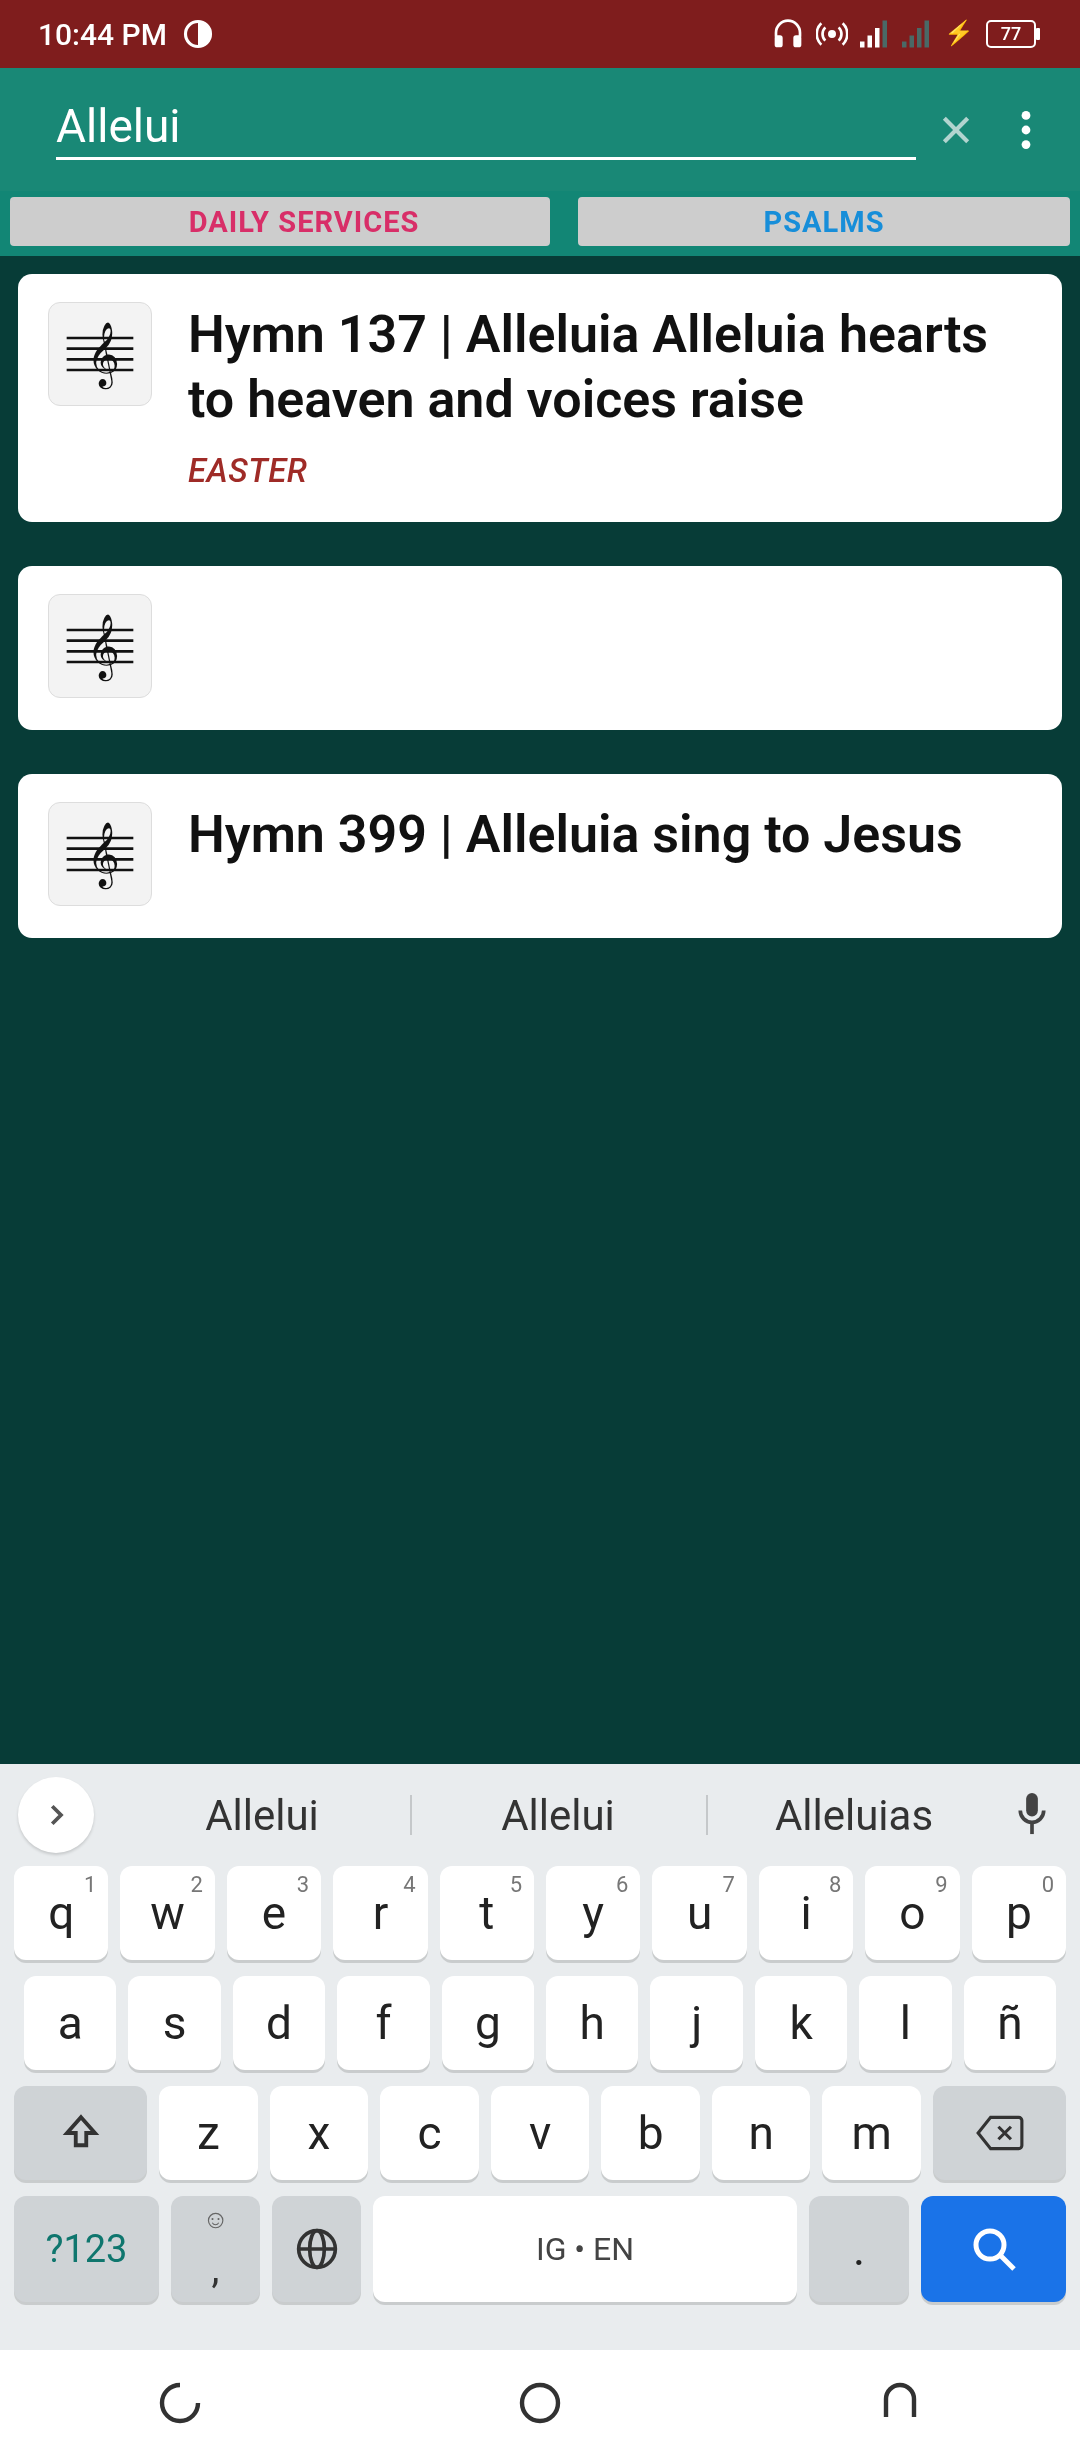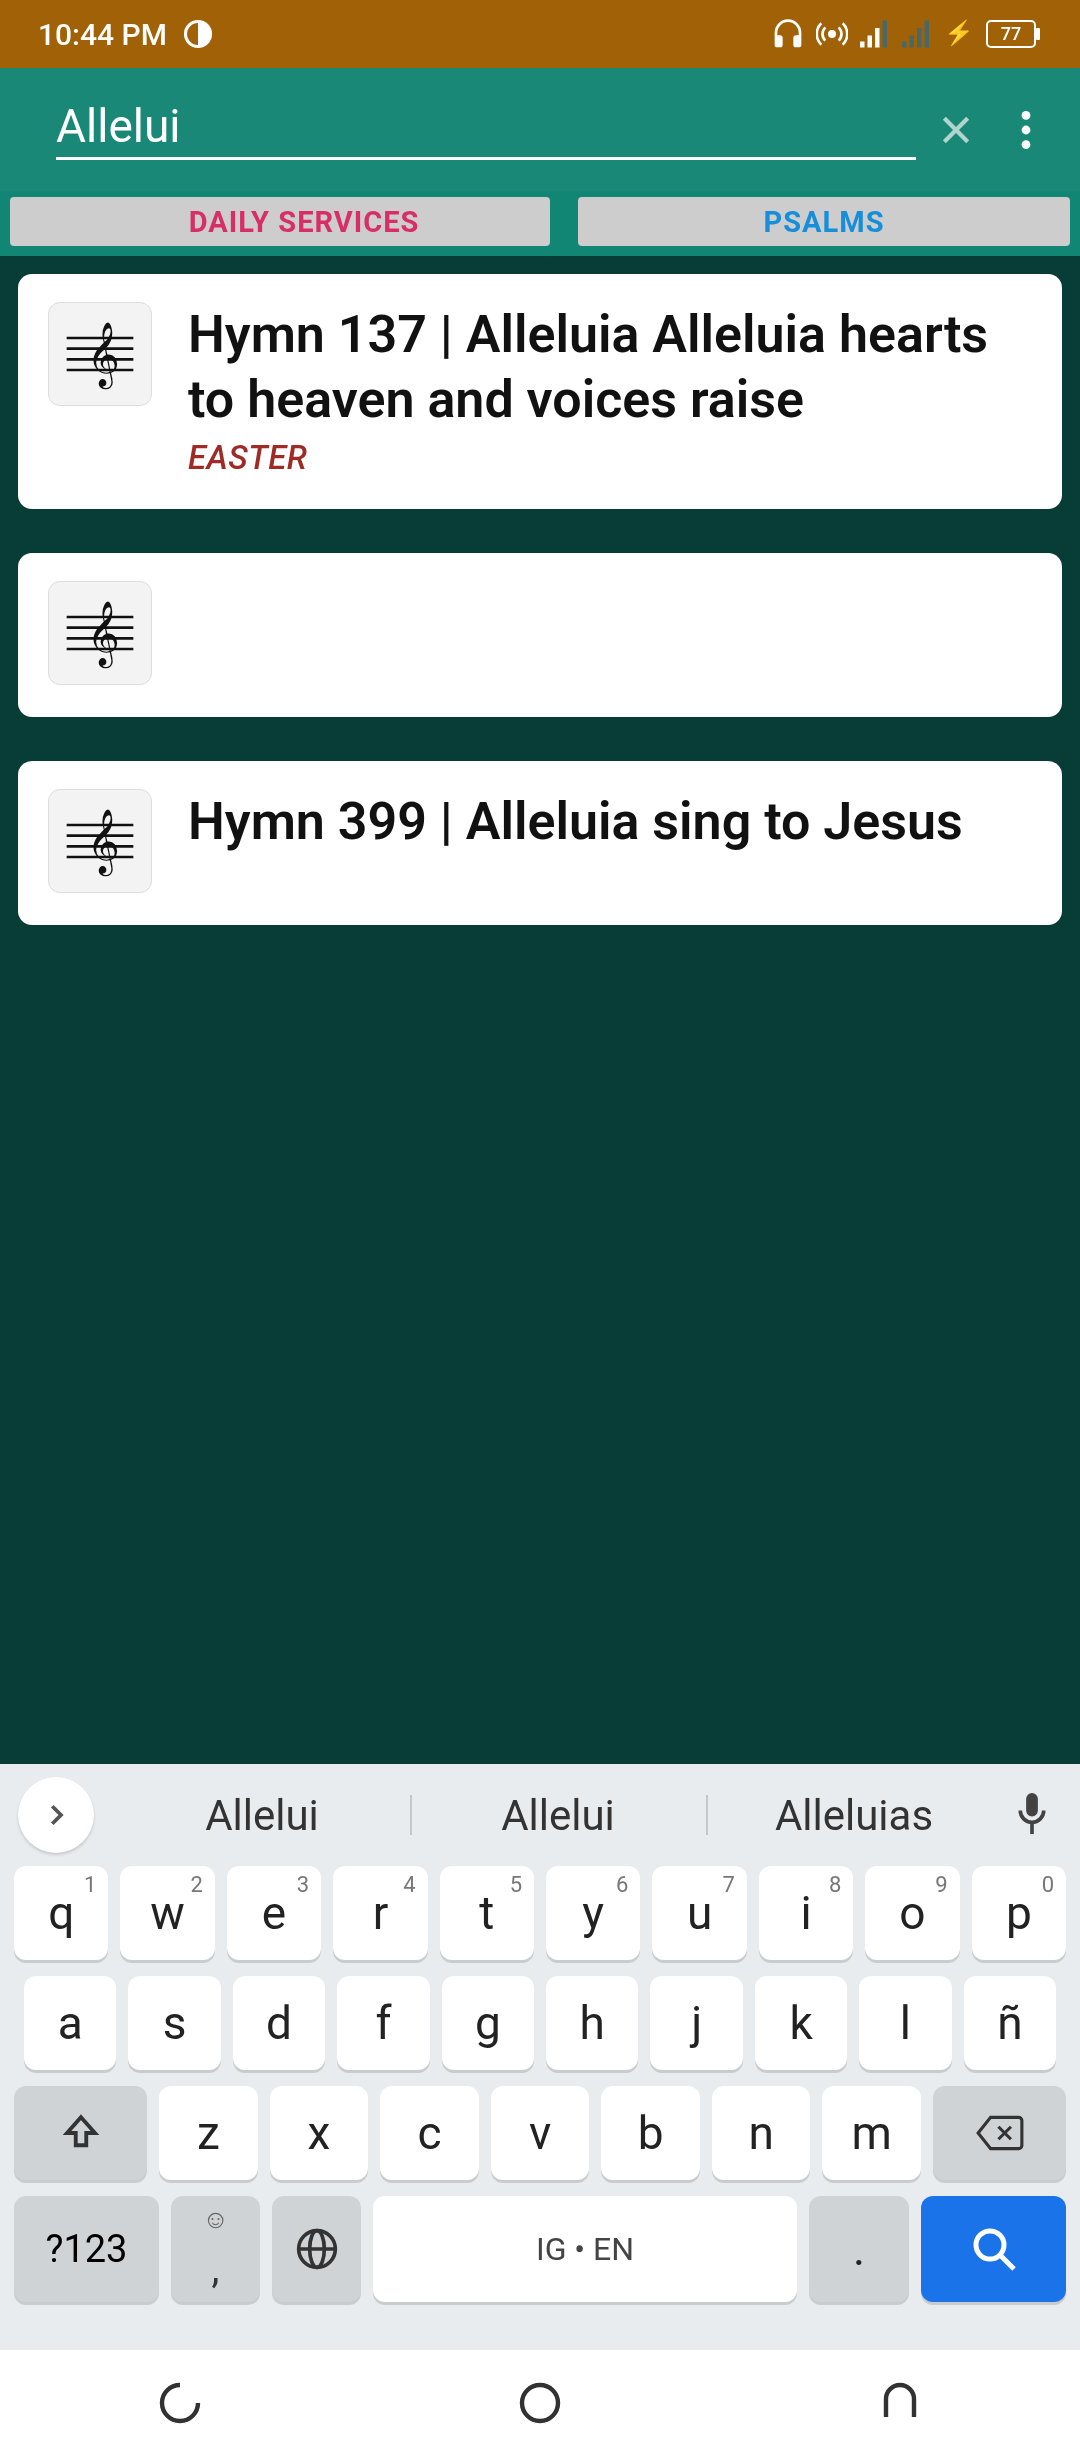--- a/index.html
+++ b/index.html
@@ -1,19 +1,19 @@
 <!DOCTYPE html>
 <html><head>
 <meta charset="utf-8">
 <style>
   * { margin: 0; padding: 0; box-sizing: border-box; font-family: -apple-system, Roboto, sans-serif; }
   html, body { width: 1080px; height: 2460px; overflow: hidden; background: #fff; }
 
   .status-bar {
-    height: 68px; background: #a16207; display: flex; align-items: center;
+    height: 68px; background: #7f1d1d; display: flex; align-items: center;
     justify-content: space-between; padding: 0 40px 0 38px; color: #fff; font-size: 30px; font-weight: 500;
   }
   .status-left { display: flex; align-items: center; gap: 16px; }
   .status-right { display: flex; align-items: center; gap: 12px; }
   .status-right svg { display: block; }
 
   .search-bar {
     height: 123px; background: #198876; display: flex; align-items: center;
     padding-left: 56px; padding-right: 24px;
   }
@@ -39,21 +39,21 @@
   .result-card {
     background: #fff; border-radius: 14px; padding: 28px 30px 32px 30px;
     display: flex; gap: 36px; margin-bottom: 44px;
   }
   .music-icon {
     width: 104px; height: 104px; border-radius: 12px; background: #f3f3f3;
     border: 1px solid #ddd; display: flex; align-items: center; justify-content: center;
   }
   .result-body { flex: 1; }
   .result-title { font-size: 52px; font-weight: 600; color: #111; line-height: 1.25; }
-  .result-category { font-size: 33px; font-style: italic; font-weight: 500; color: #9f2b27; margin-top: 6px; letter-spacing: 0.5px; }
+  .result-category { font-size: 33px; font-style: italic; font-weight: 500; color: #9f2b27; margin-top: 19px; letter-spacing: 0.5px; }
 
   
   .keyboard { position: absolute; left: 0; bottom: 110px; width: 1080px; height: 586px; background: #e9ecee; }
   .suggestion-row { height: 102px; display: flex; align-items: center; padding: 0 18px; }
   .sug-arrow {
     width: 76px; height: 76px; border-radius: 50%; background: #fff; box-shadow: 0 2px 3px rgba(0,0,0,.15);
     display: flex; align-items: center; justify-content: center; color: #555; margin-right: 20px;
   }
   .sug-item { flex: 1; text-align: center; font-size: 42px; color: #333; position: relative; }
   .sug-item + .sug-item::before { content: ""; position: absolute; left: 0; top: 10%; height: 80%; width: 2px; background: #c5c8ca; }
@@ -65,21 +65,21 @@
     flex: 1; height: 94px; background: #fff; border-radius: 12px; box-shadow: 0 3px 0 #c9cccd;
     display: flex; align-items: center; justify-content: center; font-size: 46px; color: #222; position: relative;
   }
   .key .sup { position: absolute; top: 6px; right: 12px; font-size: 22px; color: #777; }
   .key.mod { background: #cfd3d6; }
   .key.search-key { background: #1a73e8; }
   .row2 { padding: 0 10px; }
   .key.shift, .key.back { flex: 1.35; }
   .row3 .key.letter { flex: 1; }
   .bottom-row .key { height: 106px; }
-  .key.symnum { flex: 1.3; font-size: 38px; color: #000000; }
+  .key.symnum { flex: 1.3; font-size: 38px; color: #0f766e; }
   .key.comma { flex: 0.8; }
   .key.globe { flex: 0.8; }
   .key.space { flex: 3.8; font-size: 32px; color: #444; }
   .key.period { flex: 0.9; }
   .key.search-key { flex: 1.3; }
   .key.comma .emoji { position: absolute; top: 8px; font-size: 26px; color: #666; }
   .key.comma .comma-ch { position: absolute; bottom: 10px; font-size: 40px; color: #333; }
 
   .nav-bar {
     position: absolute; bottom: 0; left: 0; width: 1080px; height: 110px; background: #fff;

